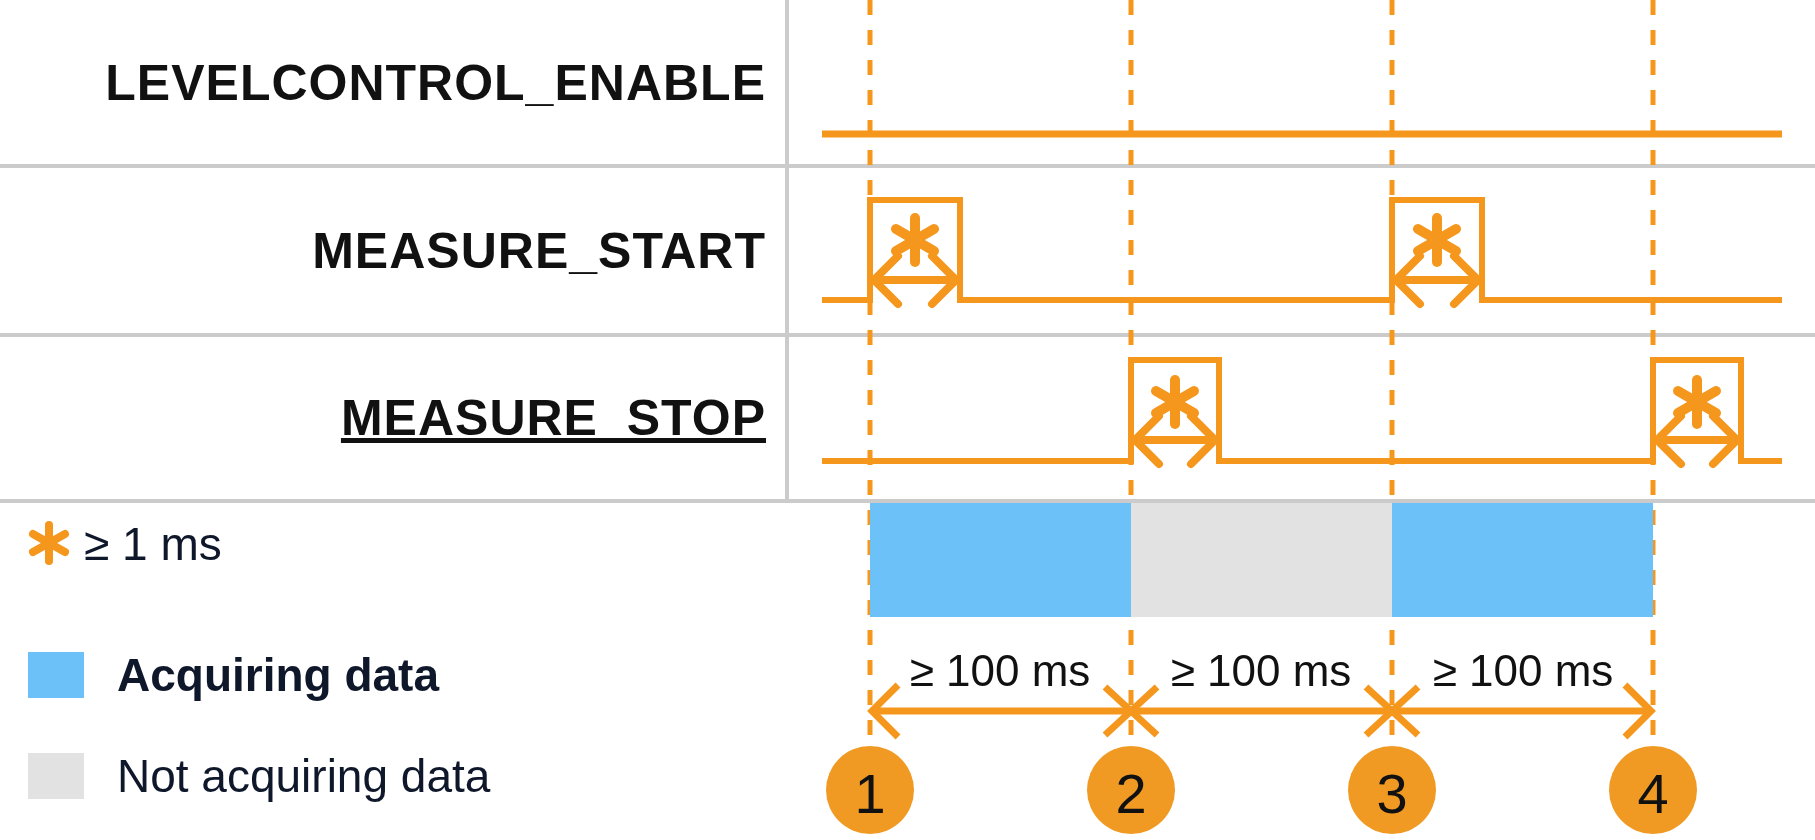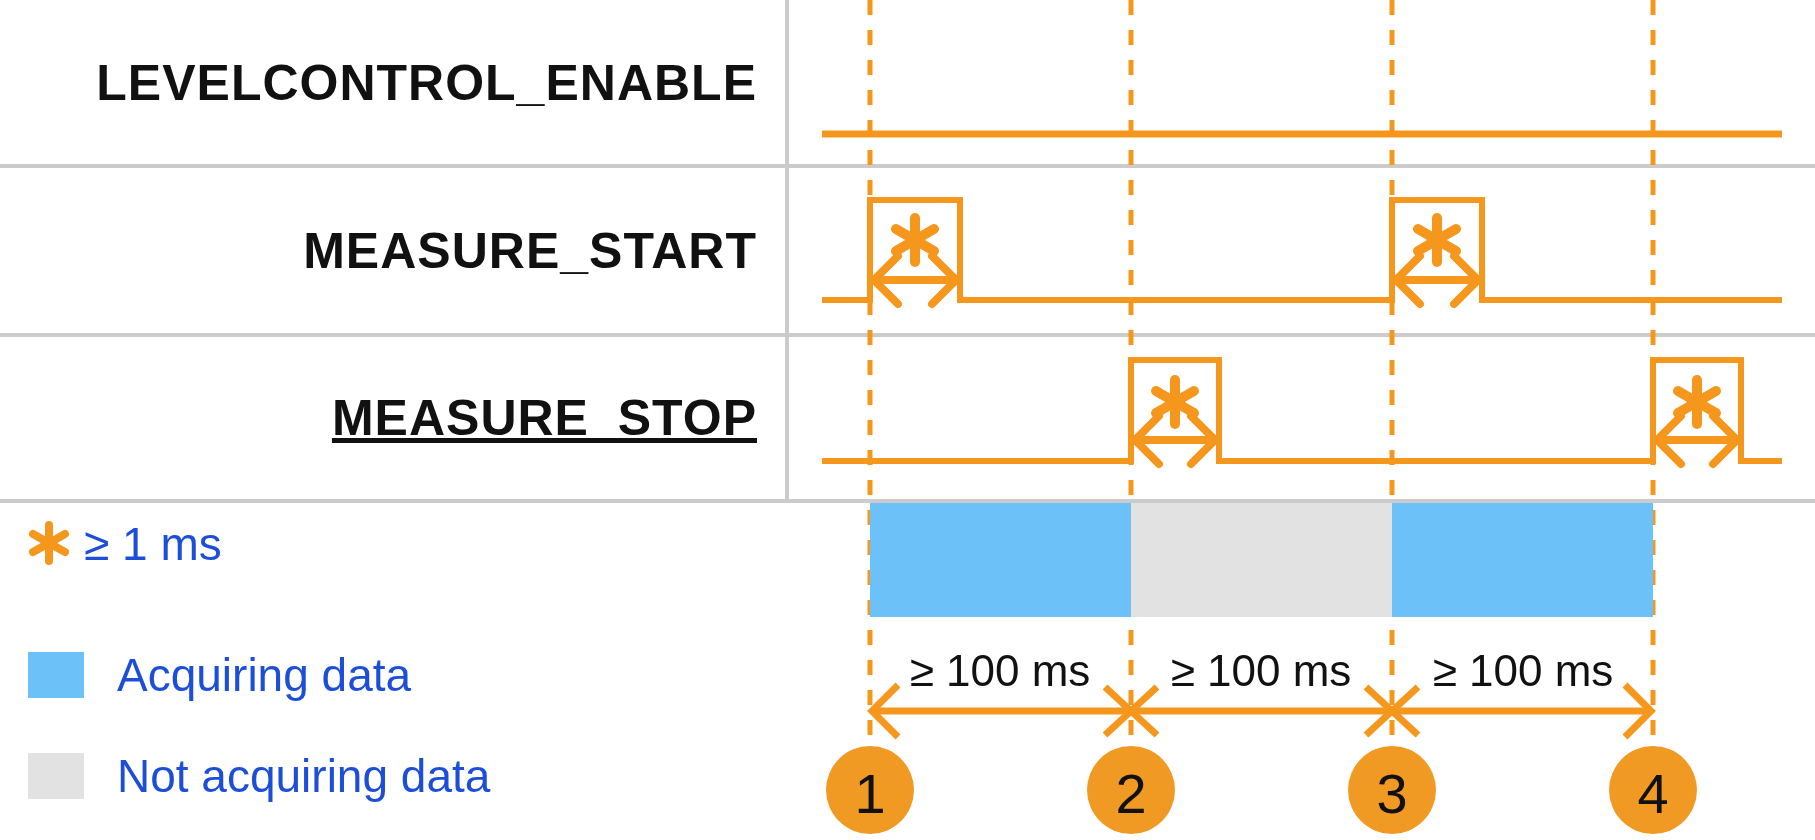--- a/index.html
+++ b/index.html
@@ -2,34 +2,34 @@
 <html><head>
 <meta charset="utf-8">
 <style>
   html,body{margin:0;padding:0;background:#fff;}
   .canvas{
     position:relative;width:1815px;height:840px;background:#ffffff;
     font-family:"Liberation Sans",sans-serif;overflow:hidden;
   }
   .layer{position:absolute;left:0;top:0;}
   .sig-label{
-    position:absolute;left:0;width:757px;display:flex;align-items:center;
+    position:absolute;left:9px;width:757px;display:flex;align-items:center;
     justify-content:flex-end;font-weight:bold;font-size:50px;letter-spacing:1px;
     color:#111;white-space:nowrap;
   }
   .sig-label.row1{top:0;height:165px;}
   .sig-label.row2{top:167px;height:167px;}
   .sig-label.row3{top:336px;height:164px;text-decoration:underline;}
   .legend-row{
-    position:absolute;display:flex;align-items:center;color:#1d4ed8;
+    position:absolute;display:flex;align-items:center;color:#0f172a;
     font-size:46px;white-space:nowrap;
   }
   .legend-note{left:26px;top:515px;height:58px;}
   .legend-note .note-text{margin-left:12px;}
-  .legend-acq{left:28px;top:651px;height:47px;}
+  .legend-acq{left:28px;top:651px;height:47px;font-weight:bold;}
   .legend-nacq{left:28px;top:752px;height:47px;align-items:center;}
   .swatch{width:56px;height:46px;margin-right:33px;flex:0 0 auto;}
   .swatch.blue{background:#6CC2F8;}
   .swatch.gray{background:#E2E2E2;}
 </style>
 </head>
 <body>
 
 <div class="canvas">
 

